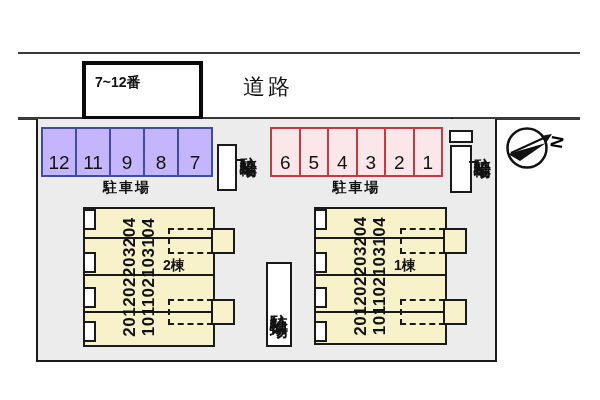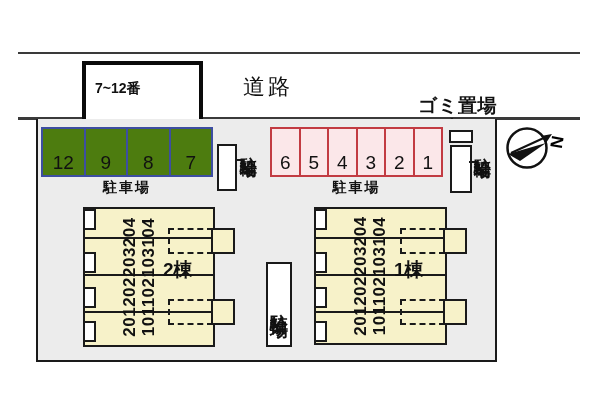--- a/index.html
+++ b/index.html
@@ -5,34 +5,34 @@
   html,body{margin:0;padding:0;background:#fff;}
   #canvas{
     position:relative;width:600px;height:400px;background:#ffffff;overflow:hidden;
     font-family:"Liberation Sans","DejaVu Sans",sans-serif;color:#111;
   }
   .hline{position:absolute;background:#3a3a3a;height:2px;}
   
   .road-label{position:absolute;left:243px;top:72px;font-size:22px;letter-spacing:3px;}
   
   .info-box{position:absolute;left:82px;top:61px;width:104px;height:43px;
-    background:#fff;border:4px solid #0a0a0a;padding:14px 0 0 9px;}
+    background:#fff;border:4px solid #0a0a0a;padding:8px 0 0 9px;}
   .info-box div{font-size:14px;font-weight:bold;line-height:19px;white-space:nowrap;}
   
   .garbage-label{position:absolute;left:418px;top:93px;font-size:19px;font-weight:600;letter-spacing:0.5px;}
   .garbage-leader{position:absolute;left:455px;top:117px;width:2px;height:16px;background:#111;
     transform:rotate(-35deg);transform-origin:center;}
   .garbage-box{position:absolute;left:449px;top:130px;width:24px;height:13px;background:#fff;
     border:2px solid #1a1a1a;box-sizing:border-box;}
   
   .site{position:absolute;left:36px;top:119px;width:461px;height:243px;background:#ececec;
     border:2px solid #1a1a1a;border-top:none;box-sizing:border-box;}
   
   .stall-row{position:absolute;top:127px;height:50px;display:flex;box-sizing:border-box;}
-  .row-left{left:41px;width:172px;background:#4d7c0f;border:2px solid #3d4ea1;}
+  .row-left{left:41px;width:172px;background:#c4b5fd;border:2px solid #3d4ea1;}
   .row-right{left:270px;width:173px;background:#fbe7e9;border:2px solid #c23b42;}
   .stall{flex:1;display:flex;align-items:flex-end;justify-content:center;
     font-size:19px;font-weight:500;padding-bottom:1px;box-sizing:border-box;}
   .row-left .stall{border-right:2px solid #3d4ea1;}
   .row-right .stall{border-right:2px solid #c23b42;}
   .stall:last-child{border-right:none !important;}
   .row-label{position:absolute;top:179px;text-align:center;font-size:14px;font-weight:600;letter-spacing:2px;}
   .row-label.left{left:41px;width:172px;}
   .row-label.right{left:270px;width:173px;}
   
@@ -53,43 +53,43 @@
   .notch{position:absolute;left:-2px;width:13px;height:21px;background:#fff;
     border:2px solid #1a1a1a;box-sizing:border-box;}
   .wing{position:absolute;right:-22px;width:24px;height:26px;background:#f7f2c9;
     border:2px solid #1a1a1a;box-sizing:border-box;}
   .dashbox{position:absolute;right:0;width:45px;height:26px;border:2px dashed #1a1a1a;
     border-right:none;box-sizing:border-box;}
   .units{position:absolute;top:50%;white-space:nowrap;font-size:17px;font-weight:600;
     letter-spacing:0.5px;transform:translate(-50%,-50%) rotate(-90deg);}
   .units.upper{left:45px;}
   .units.lower{left:64px;}
-  .bldg-name{position:absolute;left:78px;top:48px;font-size:19px;font-weight:600;white-space:nowrap;}
+  .bldg-name{position:absolute;left:78px;top:48px;font-size:14px;font-weight:600;white-space:nowrap;}
 </style>
 </head>
 <body>
 
 <div id="canvas">
 
   <div class="hline" style="left:18px;top:52px;width:562px;"></div>
   <div class="hline" style="left:18px;top:117px;width:562px;height:3px;"></div>
 
   <div class="road-label">道路</div>
 
   <div class="info-box">
     <div>7~12番</div>
   </div>
 
-  <div class="garbage-label">ゴミ置場</div>
   <div class="garbage-leader"></div>
 
   <div class="site"></div>
 
   <div class="stall-row row-left">
     <div class="stall">12</div>
+    <div class="stall">11</div>
     <div class="stall">9</div>
     <div class="stall">8</div>
     <div class="stall">7</div>
   </div>
   <div class="row-label left">駐車場</div>
 
   <div class="stall-row row-right">
     <div class="stall">6</div>
     <div class="stall">5</div>
     <div class="stall">4</div>

